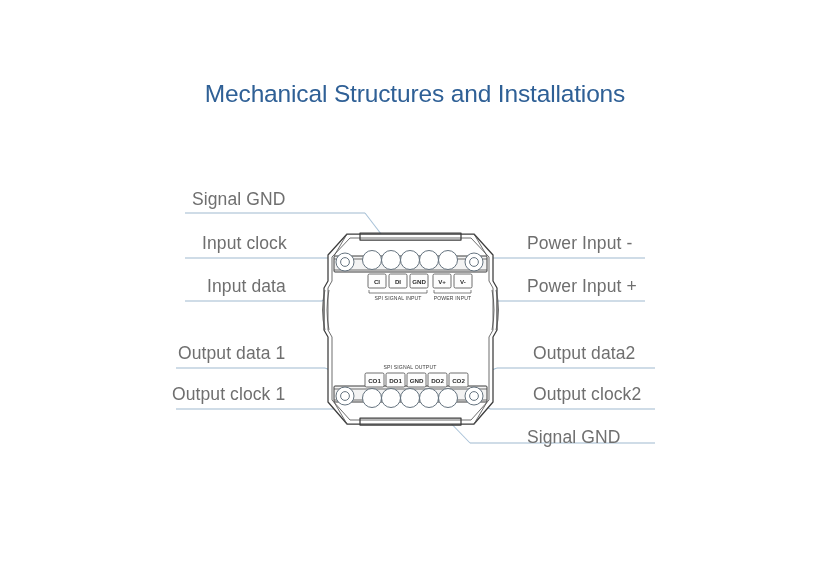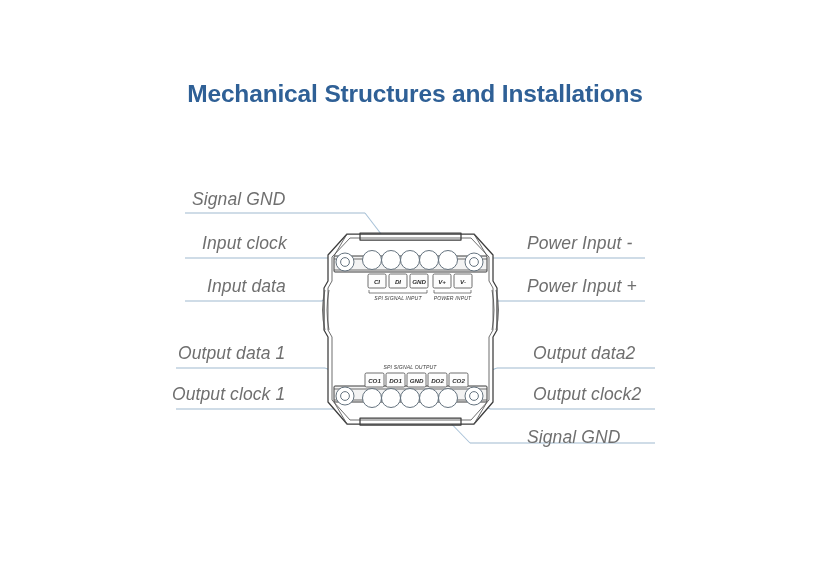--- a/index.html
+++ b/index.html
@@ -21,31 +21,30 @@
     background: #ffffff;
   }
   #diagram-title {
     position: absolute;
     left: 0;
     top: 80px;
     width: 830px;
     text-align: center;
     color: #2f6096;
     font-size: 24.5px;
-    font-weight: bold;
+    font-weight: normal;
     letter-spacing: -0.15px;
     font-family: "Liberation Sans", sans-serif;
   }
   #figure-area {
     position: absolute;
     left: 0;
     top: 0;
     width: 830px;
     height: 584px;
-    font-style: italic;
   }
   svg { display: block; }
   .callout-text {
     fill: #6f6f6f;
     font-family: "Liberation Sans", sans-serif;
     font-size: 17.5px;
     letter-spacing: 0.1px;
   }
   .callout-text.right { text-anchor: start; }
   .callout-text.left { text-anchor: start; }

